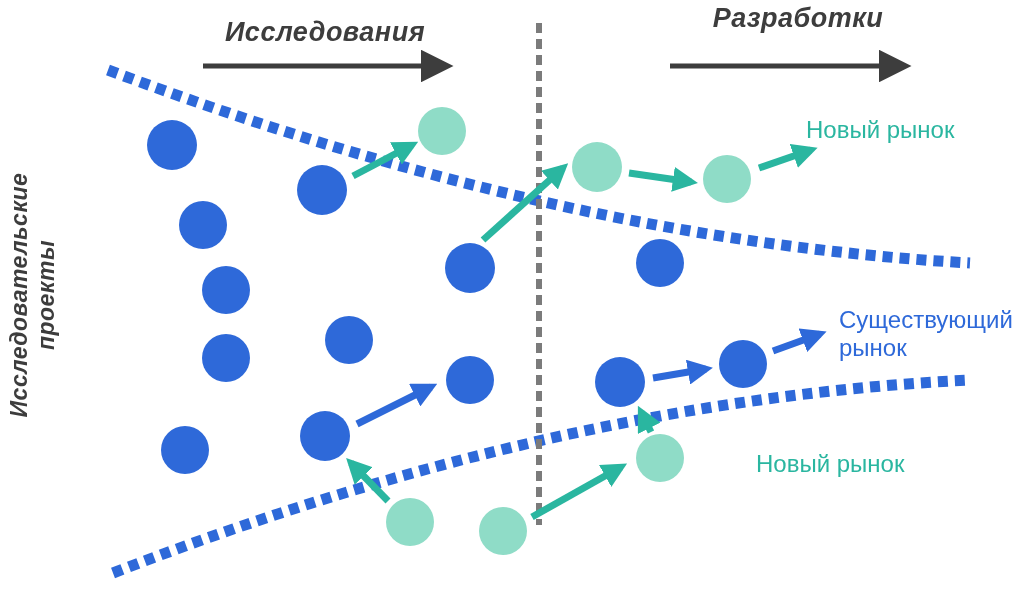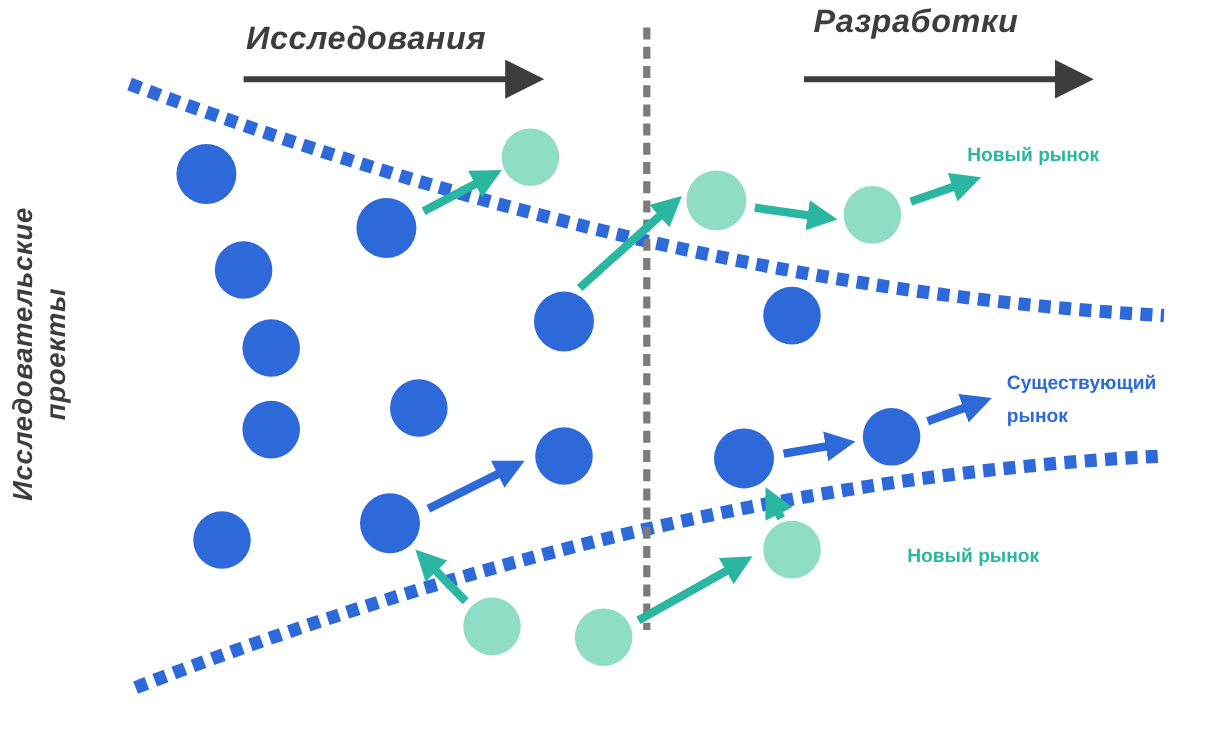--- a/index.html
+++ b/index.html
@@ -7,32 +7,32 @@
     position:relative;
     width:1024px;height:611px;
     background:#ffffff;
     overflow:hidden;
     font-family:"Liberation Sans","DejaVu Sans",sans-serif;
   }
   .stage svg{position:absolute;left:0;top:0;width:1024px;height:611px;}
   .txt{position:absolute;white-space:nowrap;}
   .hdr{
     font-size:27px;font-weight:bold;font-style:italic;
-    width:240px;letter-spacing:.5px;
+    text-align:center;width:240px;letter-spacing:.5px;
   }
   .hdr-research{left:205px;top:17px;}
   .hdr-dev{left:678px;top:3px;}
   .yaxis{
     left:-137px;top:268px;width:340px;
     transform:rotate(-90deg);
     font-size:23px;font-weight:bold;font-style:italic;
     text-align:center;line-height:27px;letter-spacing:.5px;
     white-space:normal;
   }
-  .mkt{font-size:16px;font-weight:bold;line-height:28px;}
+  .mkt{font-size:24px;font-weight:normal;line-height:28px;}
   .lbl-new-top{left:806px;top:116px;}
   .lbl-exist{left:839px;top:306px;white-space:normal;width:190px;}
   .lbl-new-bottom{left:756px;top:450px;}
 </style>
 </head>
 <body>
 
 <div class="stage">
 
   <svg id="diagram-svg" viewBox="0 0 1024 611">

